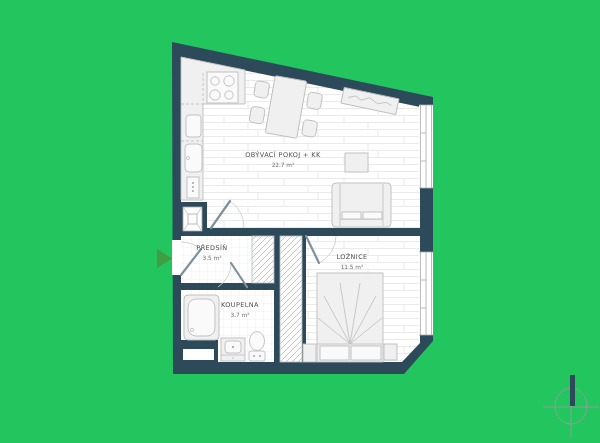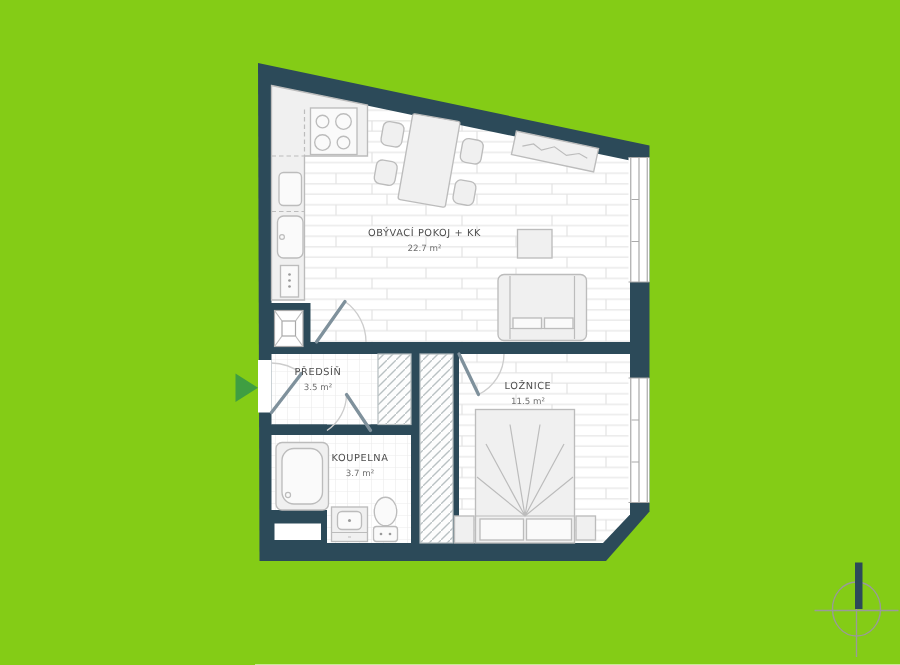--- a/index.html
+++ b/index.html
@@ -1,20 +1,20 @@
 <!DOCTYPE html>
 <html style="--wall: #2c4a59; --entrance-green: #3f9e42; --label: #4d4d4d; --furn-fill: #f0f0f0; --furn-stroke: #bcbcbc; --compass: #9a9a9a; --hatch: #b9c1c3;"><head>
 <meta charset="utf-8">
 <style>
   :root{
     --wall:#2c4a59; --entrance-green:#3f9e42; --label:#4d4d4d;
     --furn-fill:#f0f0f0; --furn-stroke:#bcbcbc; --compass:#9a9a9a; --hatch:#b9c1c3;
   }
   html,body{margin:0;padding:0;background:#ffffff;}
-  .stage{position:relative;width:600px;height:443px;background:#84cc16;overflow:hidden;
+  .stage{position:relative;width:600px;height:443px;background:#22c55e;overflow:hidden;
          font-family:"DejaVu Sans", sans-serif;text-align:right;}
   svg{display:block;}
   .wall{fill:var(--wall);stroke:none;}
   .furn{fill:var(--furn-fill);stroke:var(--furn-stroke);stroke-width:0.9;}
   .furnw{fill:#fafafa;stroke:var(--furn-stroke);stroke-width:0.9;}
   .thin{stroke:#bcbcbc;fill:none;stroke-width:0.8;}
   .arc{stroke:#cdcdcd;fill:none;stroke-width:0.9;}
   .leaf{stroke:#7f919c;stroke-width:2.2;stroke-linecap:round;}
   .winline{stroke:#aaaaaa;stroke-width:0.8;}
   .hatchbox{fill:#fdfdfd;stroke:#b4bcbe;stroke-width:0.8;}

